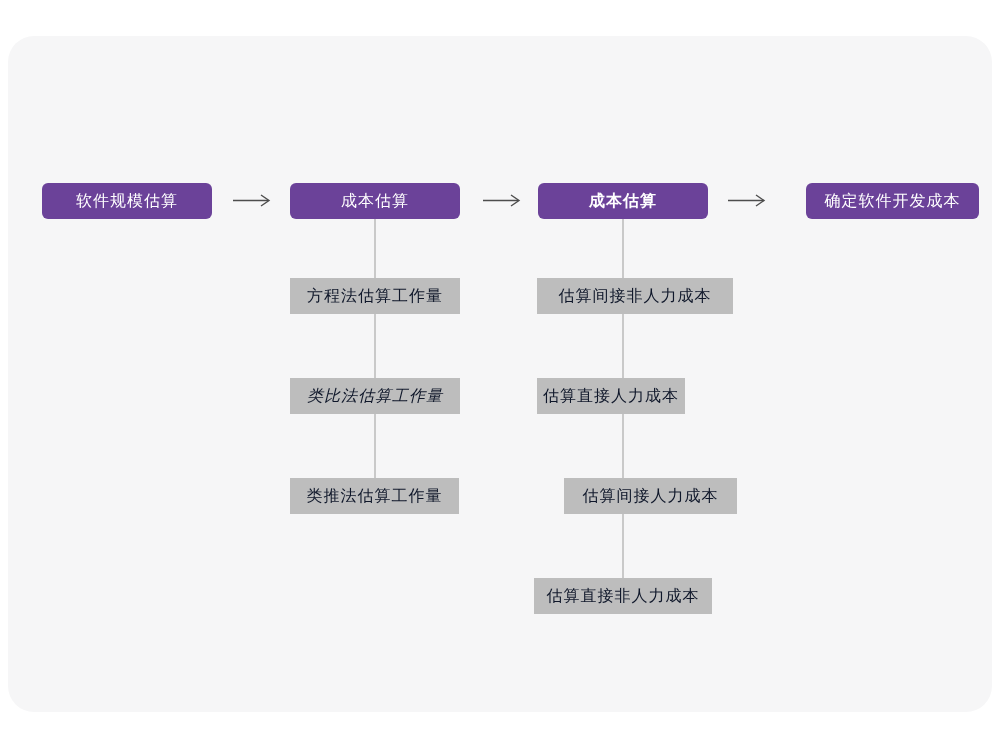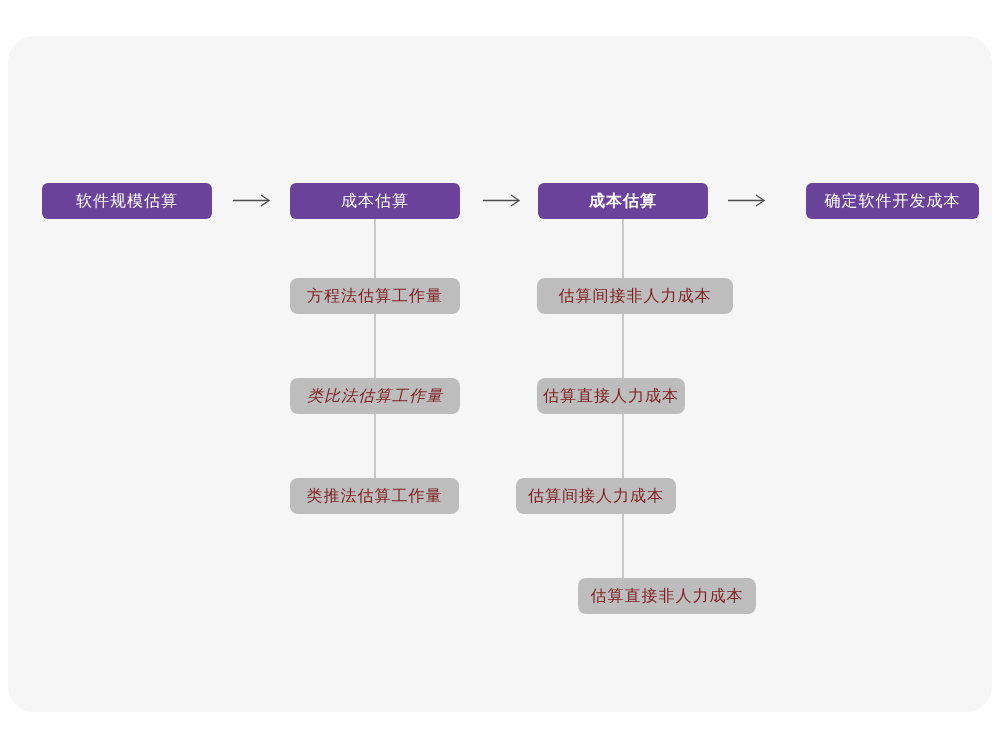--- a/index.html
+++ b/index.html
@@ -15,23 +15,23 @@
     letter-spacing: 1px;
   }
   .main-box {
     position: absolute; top: 183px; height: 36px;
     background: #6b4299; border-radius: 6px;
     display: flex; align-items: center; justify-content: center;
     color: #ffffff; font-size: 16px; letter-spacing: 1px; text-align: right;
   }
   .sub-box {
     position: absolute; height: 36px;
-    background: #bdbdbd; border-radius: 8px;
+    background: #bdbdbd; border-radius: 0;
     display: flex; align-items: center; justify-content: center;
-    color: #7f1d1d; font-size: 16px; letter-spacing: 1px;
+    color: #0f172a; font-size: 16px; letter-spacing: 1px;
   }
   .connector {
     position: absolute; width: 2px; background: #c9c9c9; top: 219px;
   }
   .arrow { position: absolute; top: 193px; width: 40px; height: 15px; }
   .arrow svg { display: block; }
 </style>
 </head>
 <body>
 
@@ -65,15 +65,15 @@
       <polyline points="29,2 37,7.5 29,13" fill="none" stroke="#4d4d4d" stroke-width="1.4"></polyline>
     </svg>
   </div>
 
   <div class="sub-box" style="left: 290px; top: 278px; width: 170px;">方程法估算工作量</div>
   <div class="sub-box" style="left: 290px; top: 378px; width: 170px; font-style: italic;">类比法估算工作量</div>
   <div class="sub-box" style="left: 290px; top: 478px; width: 169px;">类推法估算工作量</div>
 
   <div class="sub-box" style="left: 537px; top: 278px; width: 196px;">估算间接非人力成本</div>
   <div class="sub-box" style="left: 537px; top: 378px; width: 148px;">估算直接人力成本</div>
-  <div class="sub-box" style="left: 516px; top: 478px; width: 160px;">估算间接人力成本</div>
-  <div class="sub-box" style="left: 534px; top: 578px; width: 178px; margin-left: 44px;">估算直接非人力成本</div>
+  <div class="sub-box" style="left: 564px; top: 478px; width: 173px;">估算间接人力成本</div>
+  <div class="sub-box" style="left: 534px; top: 578px; width: 178px;">估算直接非人力成本</div>
 </div>
 
 </body></html>

